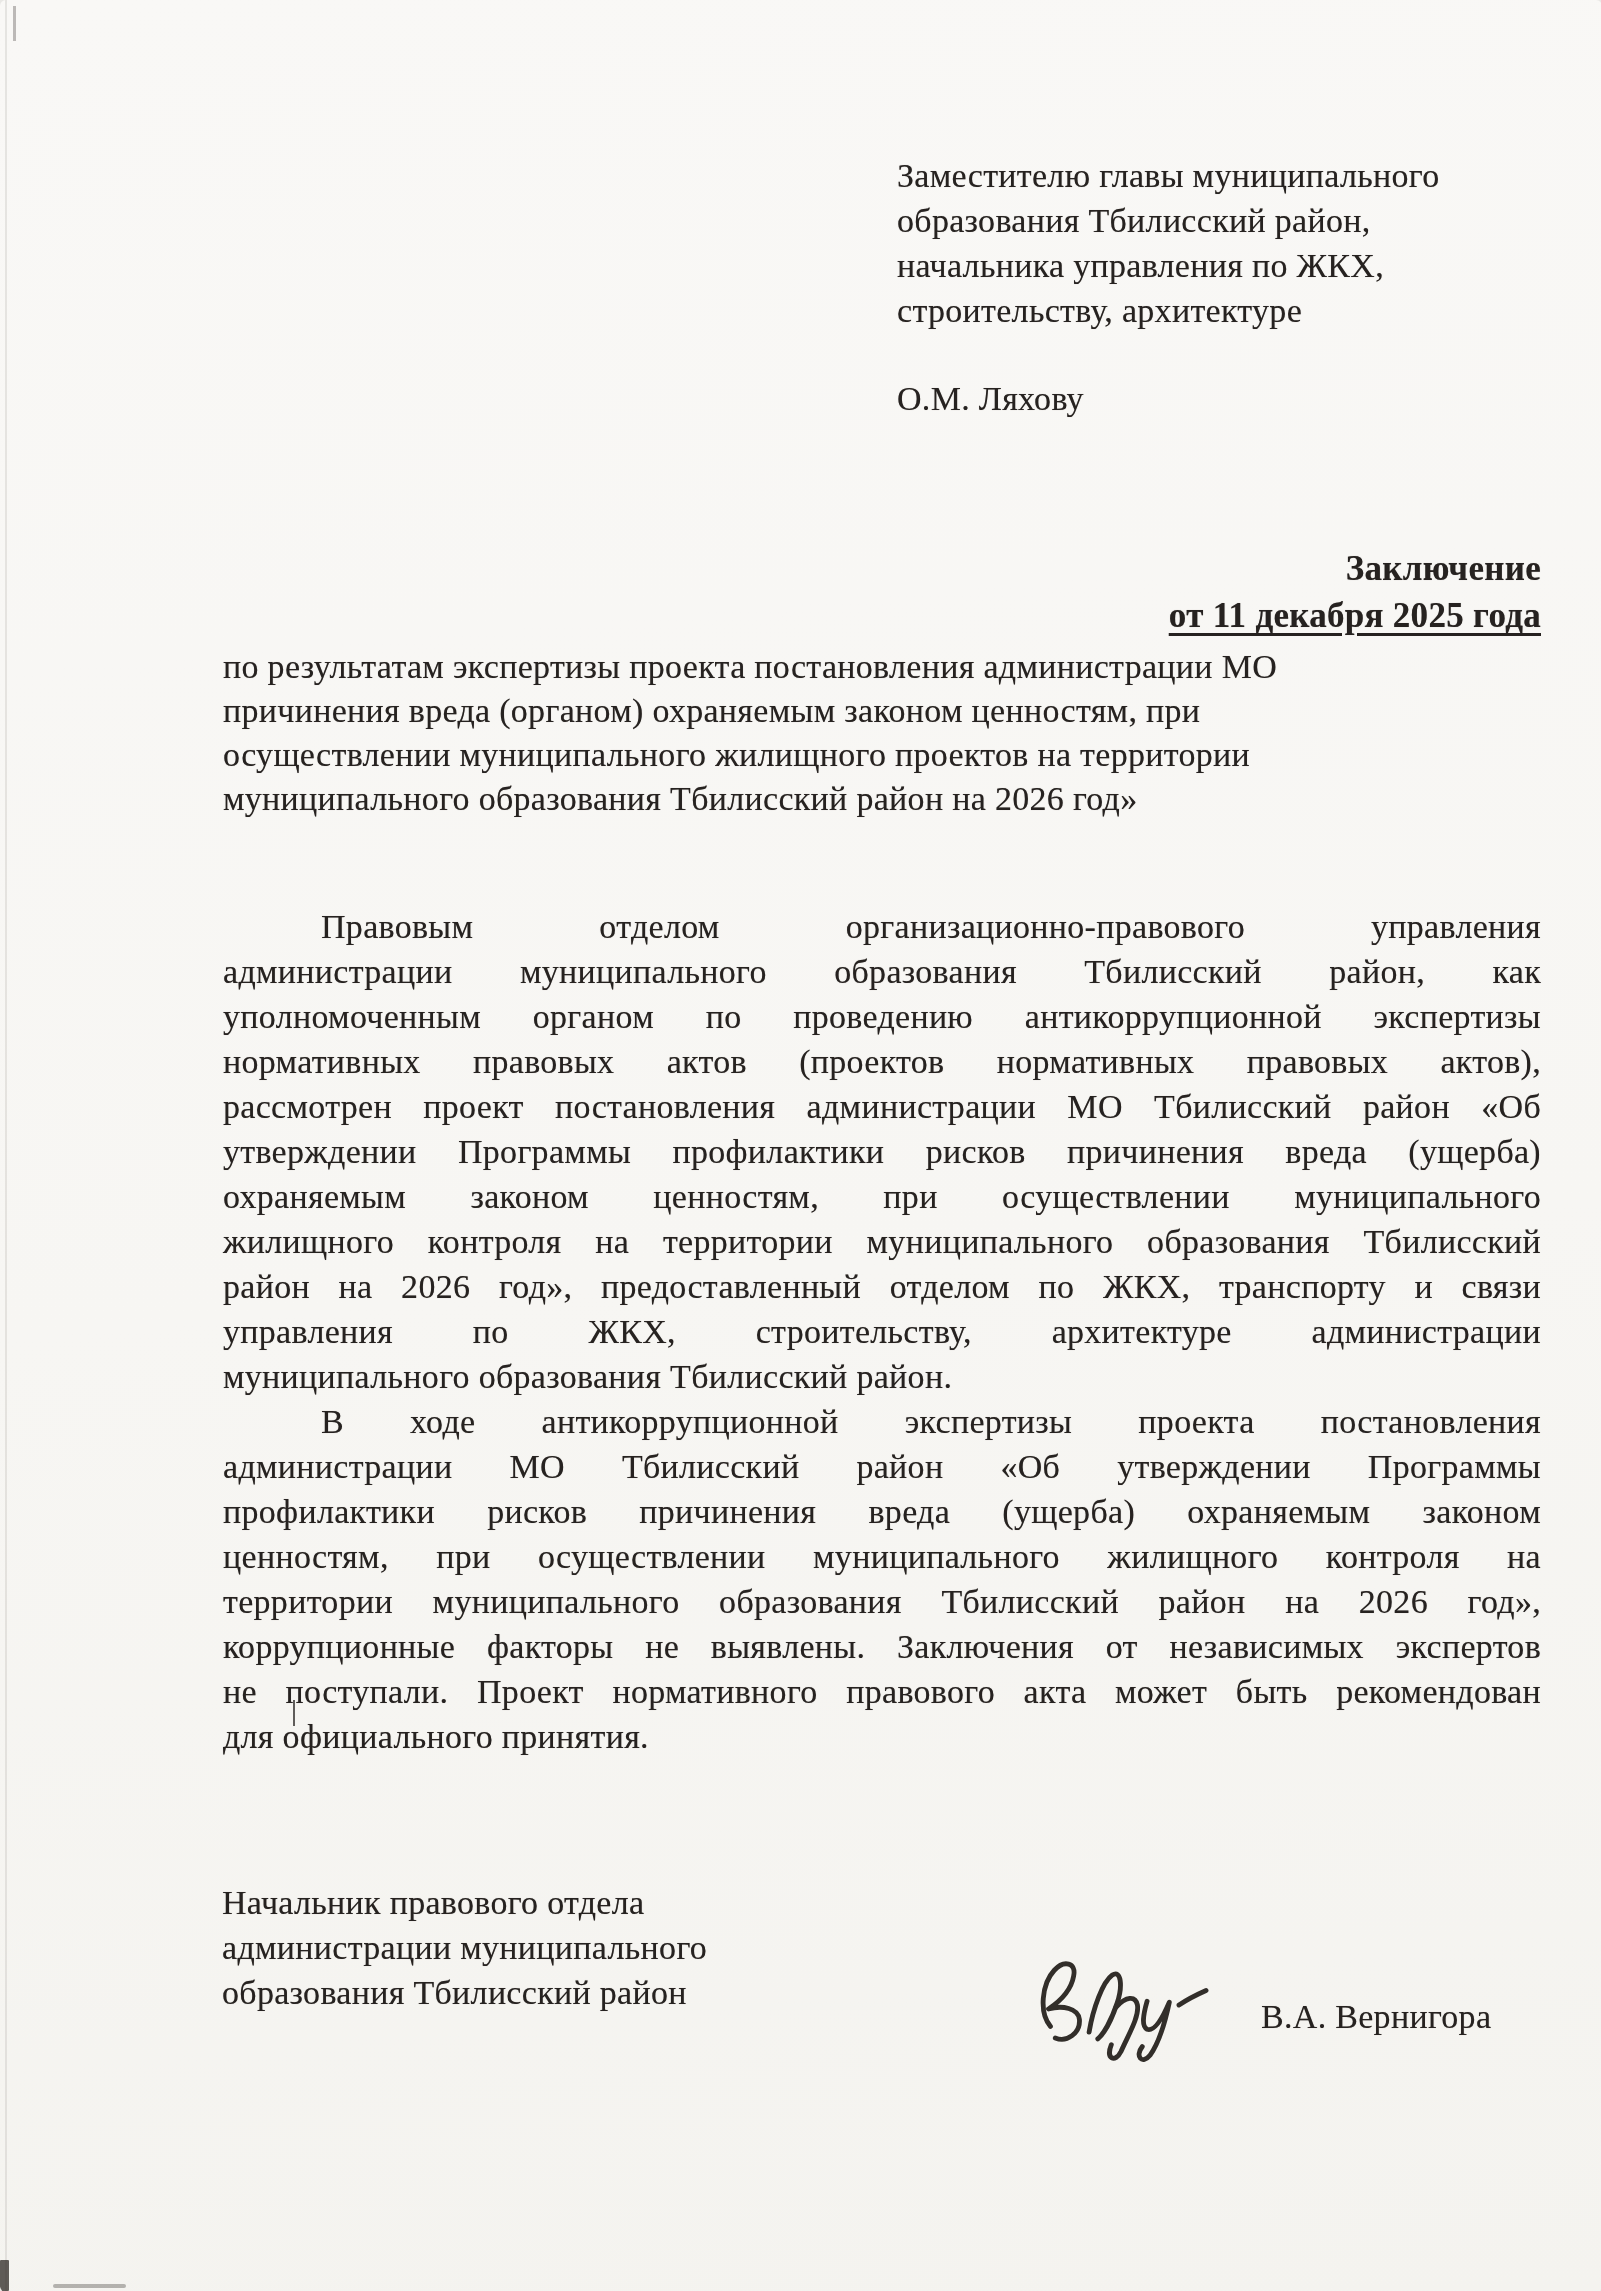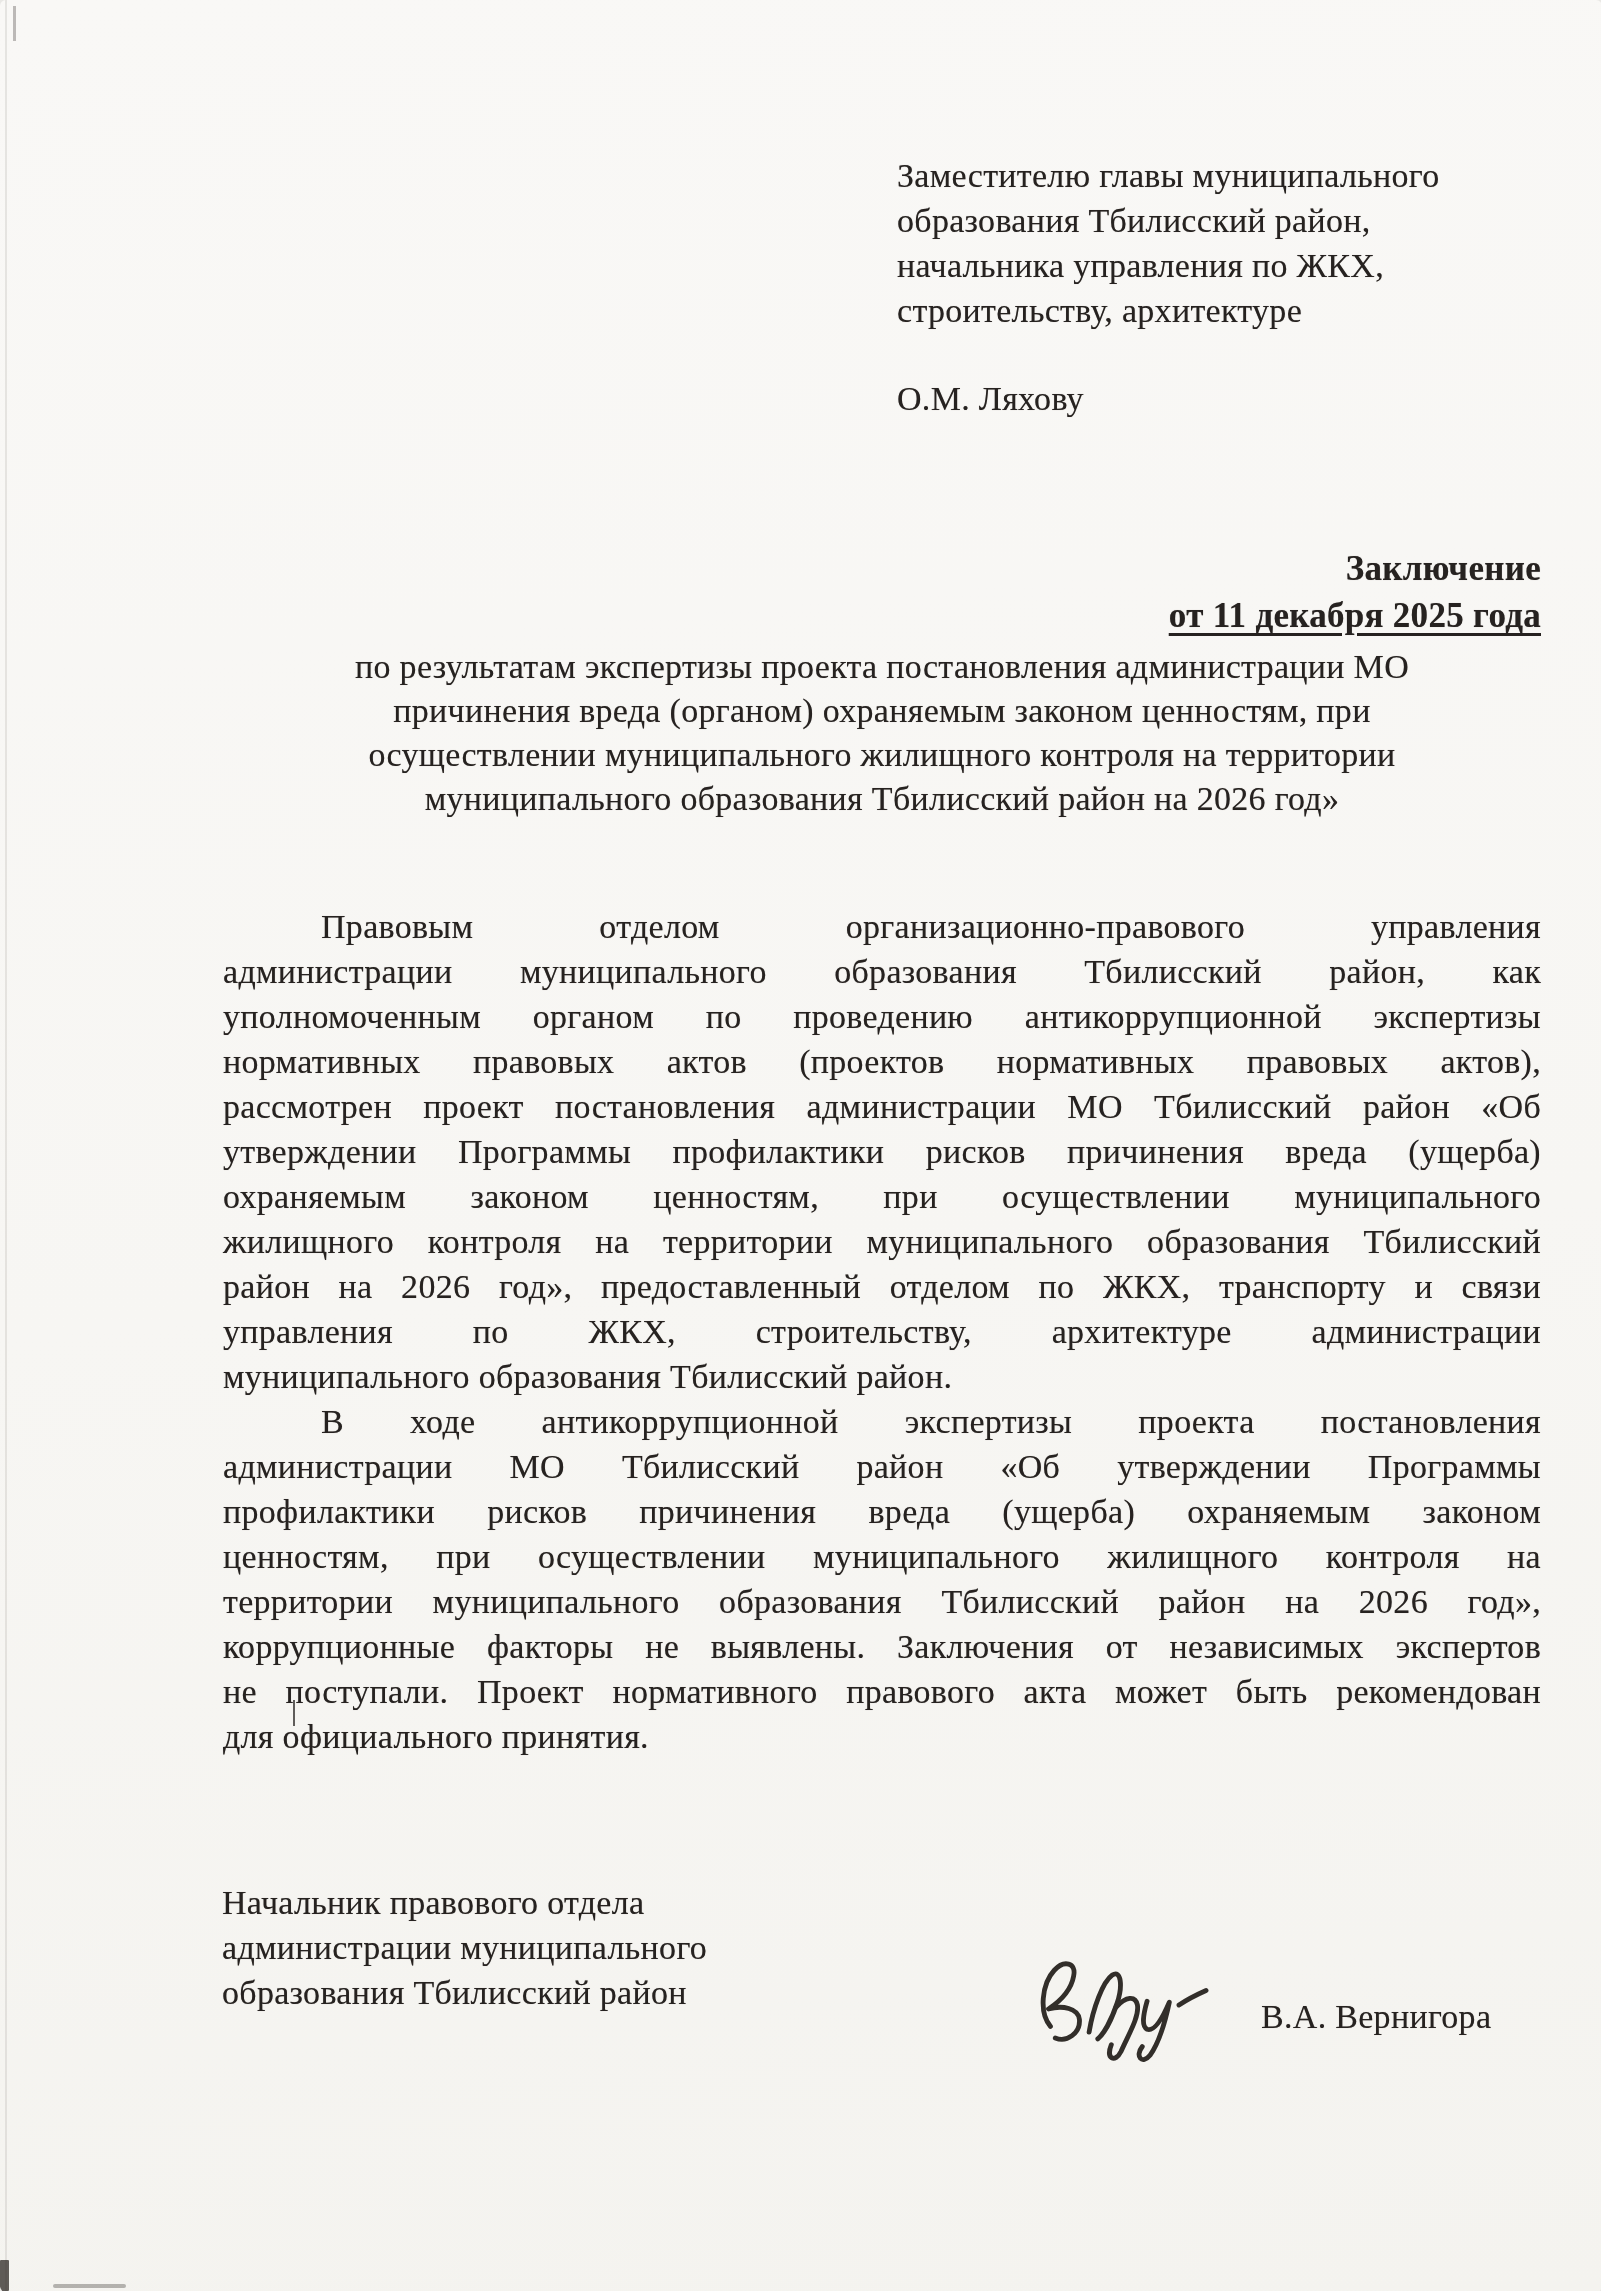--- a/index.html
+++ b/index.html
@@ -34,21 +34,21 @@
     position:absolute;left:223px;top:545px;width:1318px;
     text-align:right;font-weight:bold;font-size:35px;line-height:47px;
   }
   .heading .date{
     text-decoration:underline;
     text-decoration-thickness:2.9px;
     text-underline-offset:5.9px;
   }
   .subject{
     position:absolute;left:223px;top:645px;width:1318px;
-    text-align:center;font-size:34px;line-height:44px;
+    text-align:left;font-size:34px;line-height:44px;
   }
   .body-text{
     position:absolute;left:223px;top:904px;width:1318px;
     font-size:34px;line-height:45px;
   }
   .jl{text-align:justify;text-align-last:justify;}
   .jl.last{text-align:left;text-align-last:left;}
   .jl.ind{text-indent:98px;}
   .sig-block{
     position:absolute;left:222px;top:1880px;width:686px;
@@ -78,21 +78,21 @@
   <div class="addressee-name">О.М. Ляхову</div>
 
   <div class="heading">
     <div>Заключение</div>
     <div class="date">от 11 декабря 2025 года</div>
   </div>
 
   <div class="subject">
     <div>по результатам экспертизы проекта постановления администрации МО</div>
     <div>причинения вреда (органом) охраняемым законом ценностям, при</div>
-    <div>осуществлении муниципального жилищного контроля на территории</div>
+    <div>осуществлении муниципального жилищного проектов на территории</div>
     <div>муниципального образования Тбилисский район на 2026 год»</div>
   </div>
 
   <div class="body-text">
     <div class="jl ind">Правовым отделом организационно-правового управления</div>
     <div class="jl">администрации муниципального образования Тбилисский район, как</div>
     <div class="jl">уполномоченным органом по проведению антикоррупционной экспертизы</div>
     <div class="jl">нормативных правовых актов (проектов нормативных правовых актов),</div>
     <div class="jl">рассмотрен проект постановления администрации МО Тбилисский район «Об</div>
     <div class="jl">утверждении Программы профилактики рисков причинения вреда (ущерба)</div>

